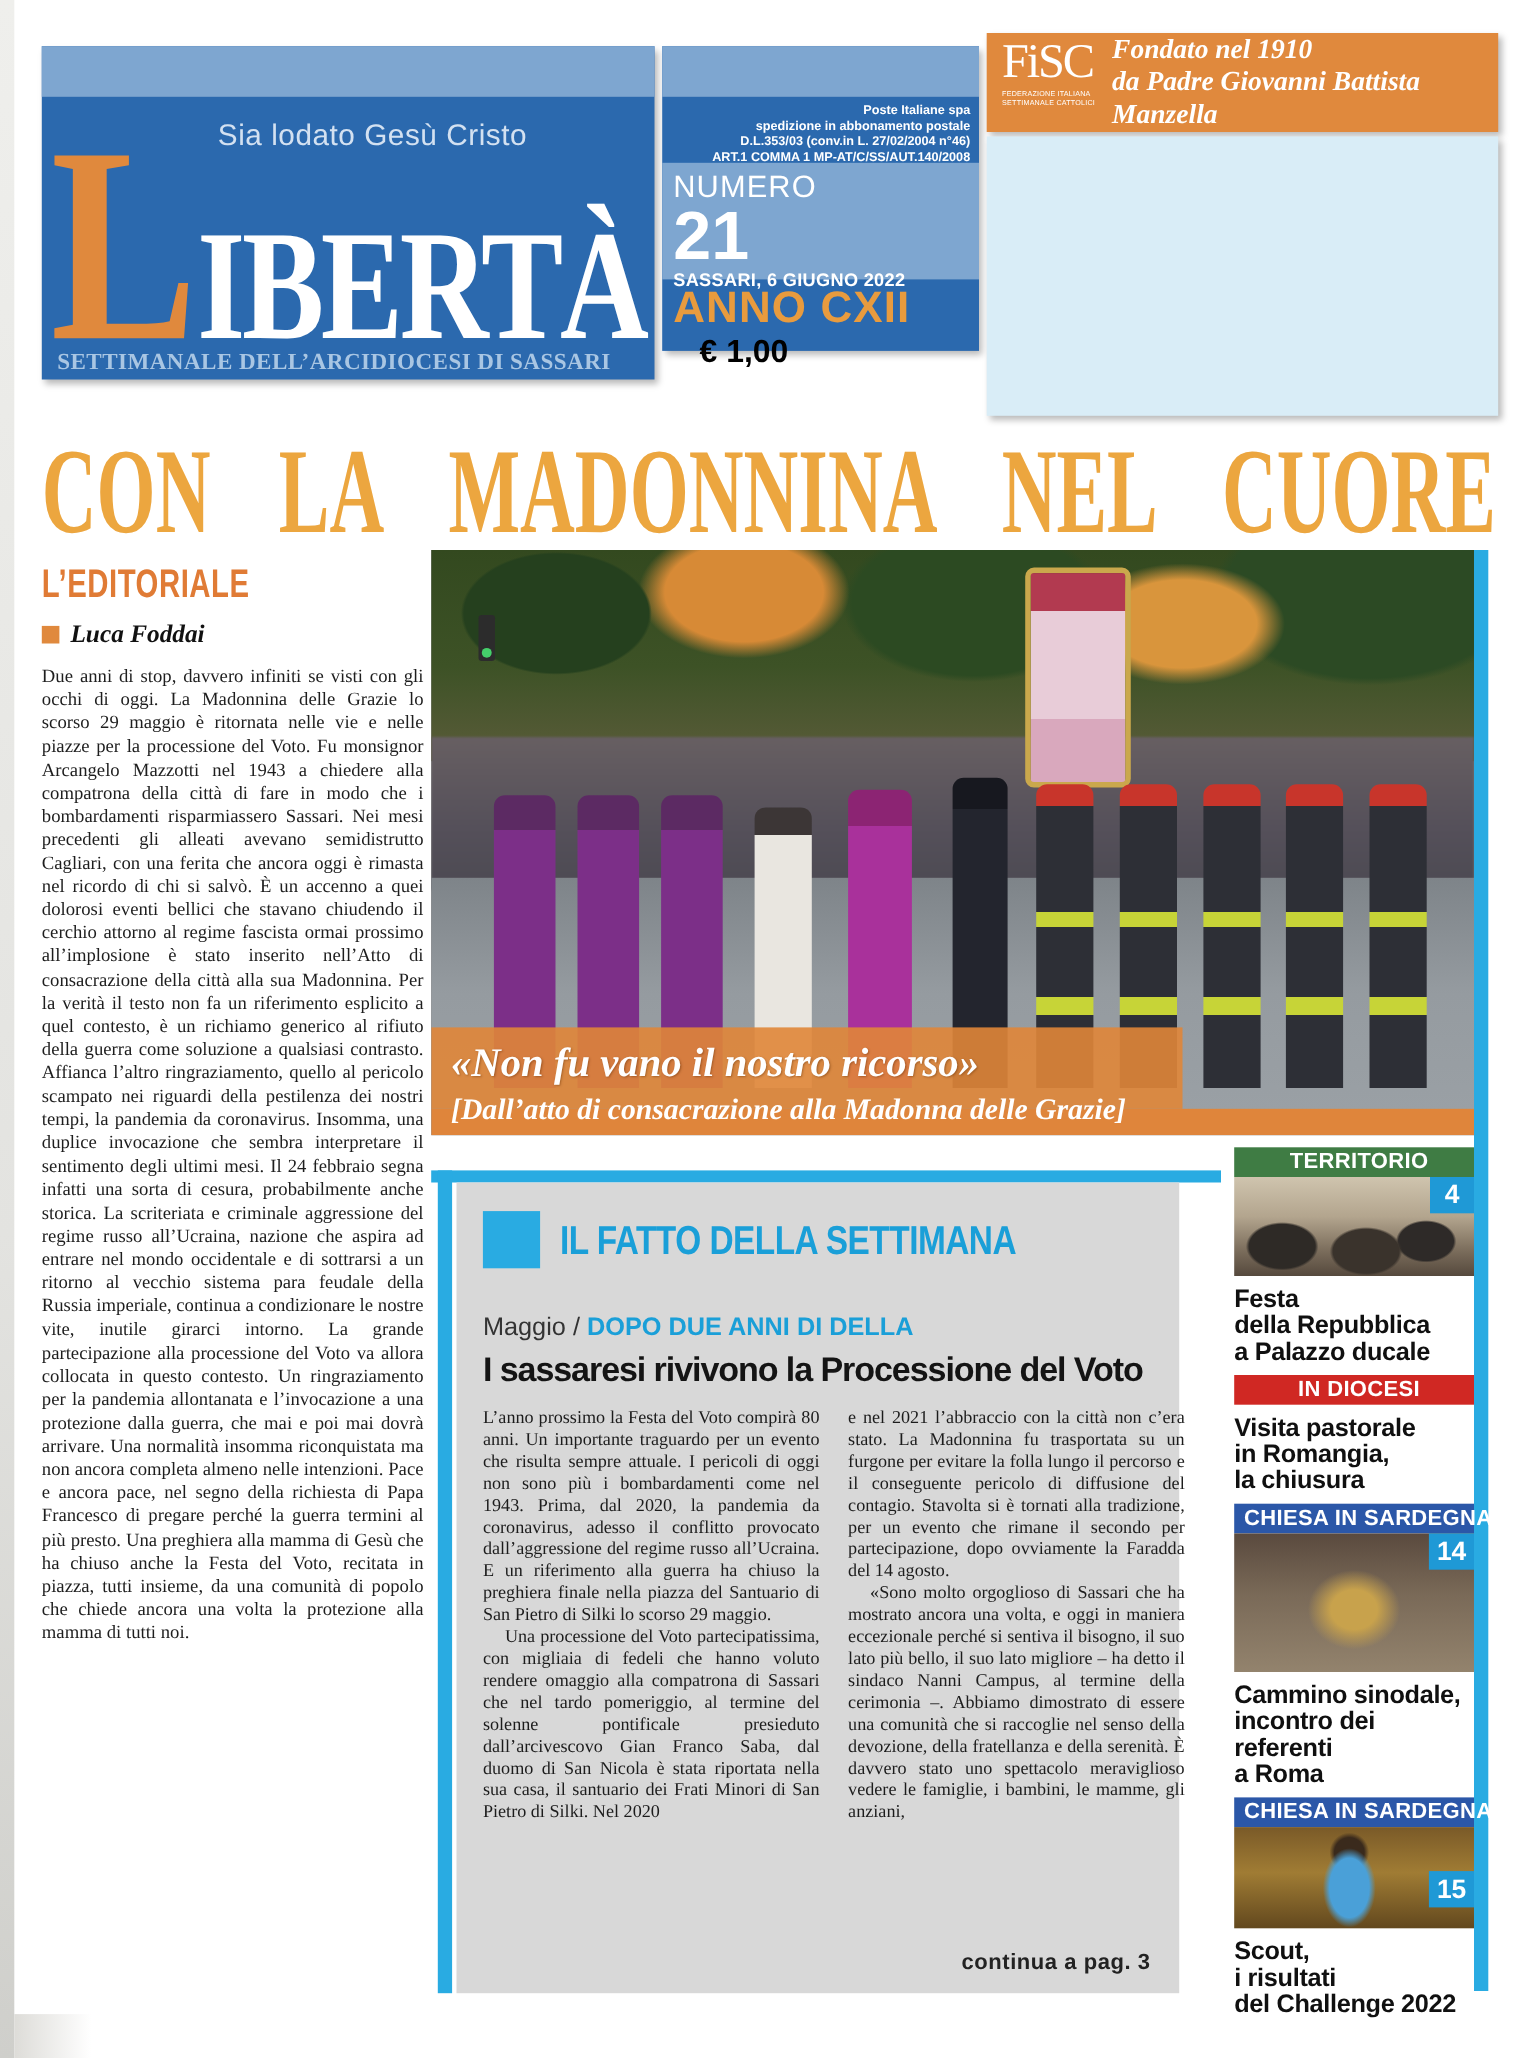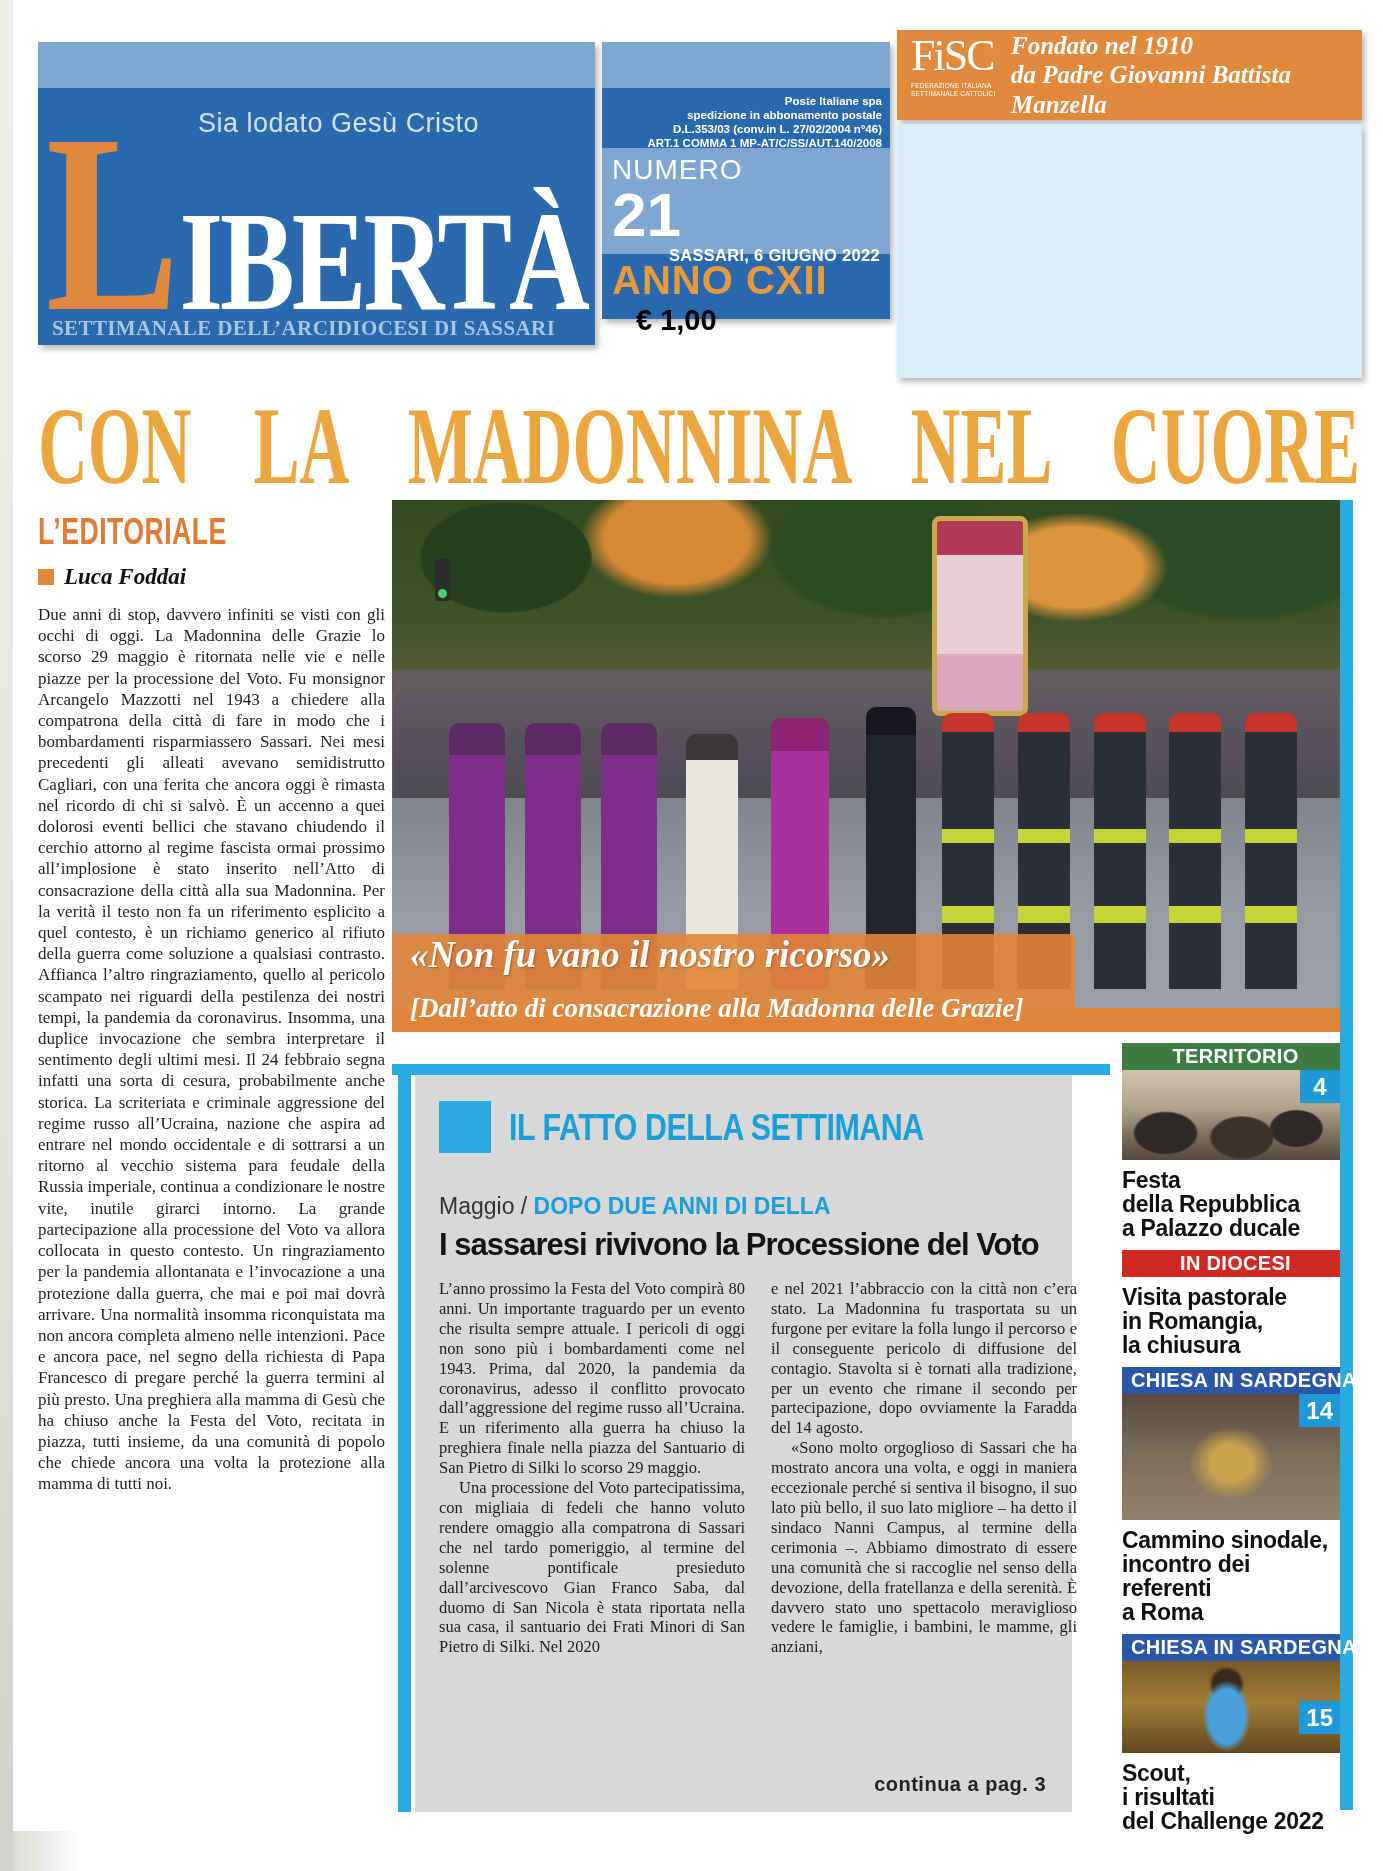--- a/index.html
+++ b/index.html
@@ -22,21 +22,21 @@
   .mast-sub{position:absolute;left:14px;bottom:4px;font:700 21px "Liberation Serif",serif;
             color:#a9c6e3;letter-spacing:.4px;white-space:nowrap;}
 
   .mast-mid{left:602px;top:42px;width:288px;height:277px;background:#2b69ae;}
   .postal{position:absolute;right:8px;top:52px;width:270px;text-align:right;color:#fff;
           font-weight:700;font-size:11.5px;line-height:1.22;white-space:pre-line;}
   .numband{position:absolute;left:0;top:106px;width:100%;height:106px;background:#7ea6d0;
            color:#fff;padding:6px 10px;box-sizing:border-box;}
   .numero-label{font-size:28px;font-weight:400;letter-spacing:1px;}
   .numero-val{font-size:62px;font-weight:700;line-height:.92;}
-  .date-line{font-size:16.5px;font-weight:700;letter-spacing:.3px;margin-top:3px;white-space:nowrap;text-align:right;}
+  .date-line{font-size:16.5px;font-weight:700;letter-spacing:.3px;margin-top:3px;white-space:nowrap;}
   .anno{position:absolute;left:10px;top:216px;color:#e89b3e;font-size:40px;font-weight:700;letter-spacing:1px;}
   .price{position:absolute;left:34px;top:262px;color:#000000;font-size:29px;font-weight:700;}
 
   .mast-orange{left:897px;top:30px;width:465px;height:90px;background:#e0893d;display:flex;align-items:center;}
   .fisc{position:relative;width:108px;height:100%;color:#fff;padding:4px 0 0 14px;box-sizing:border-box;}
   .fisc-logo{font:400 44px/1 "Liberation Serif",serif;letter-spacing:-2px;}
   .fisc-sub{font-size:6.5px;line-height:1.25;white-space:pre-line;margin-top:4px;letter-spacing:.2px;}
   .founded{flex:1;color:#fff;font:italic 700 25px/1.18 "Liberation Serif",serif;white-space:pre-line;padding-left:6px;}
 
   .mast-panel{left:897px;top:124px;width:465px;height:254px;background:#d9edf7;}
@@ -78,21 +78,21 @@
   .ph-carab{width:50px;top:39%;height:53%;background:linear-gradient(180deg,#17181f 0 10%,#23252e 10% 100%);}
   .ph-statue{position:absolute;left:57%;top:3%;width:86px;height:190px;border:5px solid #caa84c;border-radius:8px;
      background:linear-gradient(180deg,#b23a50 0 18%,#e8ccd8 18% 70%,#d9a8bd 70% 100%);}
   .ph-tl{position:absolute;left:4.5%;top:11%;width:15px;height:42px;background:#2c2c2c;border-radius:3px;}
   .ph-tl::after{content:"";position:absolute;left:3px;bottom:3px;width:9px;height:9px;border-radius:50%;background:#44d06a;}
 
   .cap-band{position:absolute;left:0;bottom:0;width:100%;height:24px;background:#df853b;}
   .cap-overlay{position:absolute;left:0;bottom:24px;width:72%;height:74px;background:rgba(224,134,56,.9);}
   .cap-text{position:absolute;left:18px;bottom:8px;color:#fff;}
   .cap-q{font:italic 700 37px/1.1 "Liberation Serif",serif;text-shadow:1px 1px 2px rgba(90,40,0,.4);}
-  .cap-s{font:italic 700 27px/1.2 "Liberation Serif",serif;margin-top:16px;}
+  .cap-s{font:italic 700 27px/1.2 "Liberation Serif",serif;margin-top:4px;}
 
   
   .vbar-right{left:1340px;top:500px;width:13px;height:1310px;background:#29abe2;}
   .hrule{left:392px;top:1064px;width:718px;height:11px;background:#29abe2;}
   .vbar-left{left:398px;top:1064px;width:13px;height:748px;background:#29abe2;}
 
   
   .graybox{left:415px;top:1075px;width:657px;height:737px;background:#d8d8d8;}
   .fatto-head{position:absolute;left:24px;top:26px;display:flex;align-items:center;gap:18px;}
   .fatto-square{width:52px;height:52px;background:#29abe2;}

